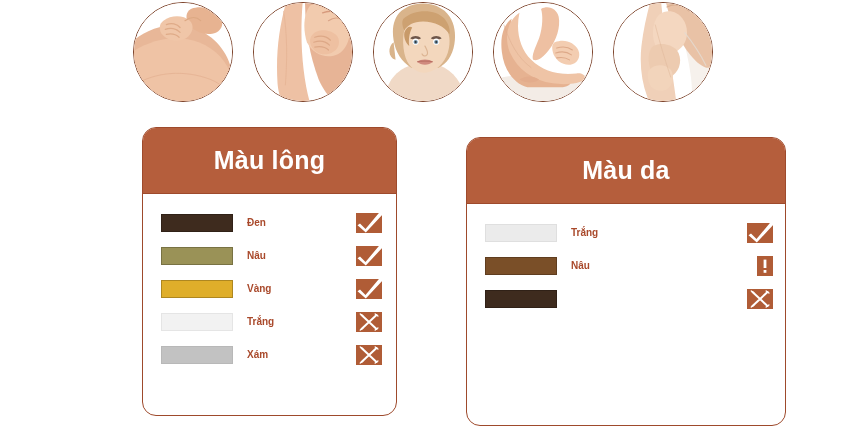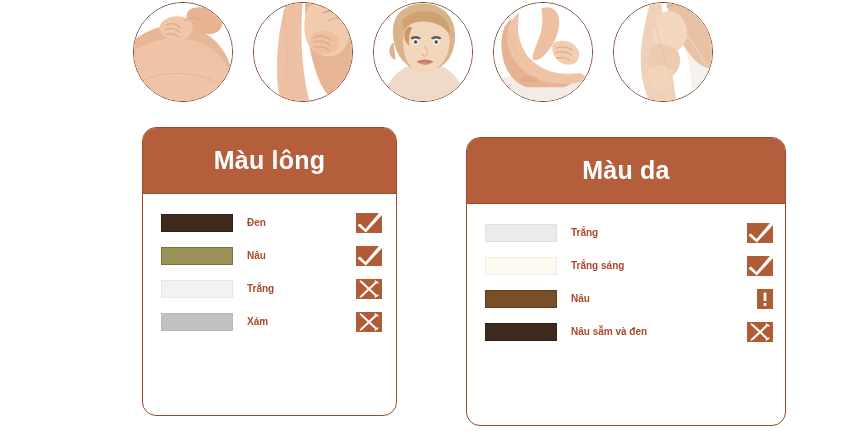--- a/index.html
+++ b/index.html
@@ -239,20 +239,30 @@
         <span class="swatch" style="background: rgb(154, 146, 87);"></span>
         <span class="row-label">Nâu</span>
         <span class="status">
             <svg viewBox="0 0 26 20">
               <rect x="0" y="0" width="26" height="20" fill="#b05c36"></rect>
               <path d="M4 10.5 L9.5 16 L25 -2.5 L27.5 0.5 L9.8 19.5 L1.5 12.2 Z" fill="#ffffff"></path>
             </svg>
           </span>
       </div>
 
+      <div class="row">
+        <span class="swatch" style="background: rgb(223, 174, 42);"></span>
+        <span class="row-label">Vàng</span>
+        <span class="status">
+            <svg viewBox="0 0 26 20">
+              <rect x="0" y="0" width="26" height="20" fill="#b05c36"></rect>
+              <path d="M4 10.5 L9.5 16 L25 -2.5 L27.5 0.5 L9.8 19.5 L1.5 12.2 Z" fill="#ffffff"></path>
+            </svg>
+          </span>
+      </div>
 
 
       <div class="row">
         <span class="swatch pale" style="background: rgb(242, 242, 242);"></span>
         <span class="row-label">Trắng</span>
         <span class="status">
             <svg viewBox="0 0 26 20">
               <rect x="0" y="0" width="26" height="20" fill="#b05c36"></rect>
               <path d="M5.5 3 L20.5 17 M20.5 3 L5.5 17" stroke="#ffffff" stroke-width="2" stroke-linecap="round"></path>
               <path d="M4.3 2 L7 4 M19.2 2 L21.9 4 M4.3 18 L7 16 M19.2 18 L21.9 16" stroke="#ffffff" stroke-width="1.4" stroke-linecap="round"></path>
@@ -285,48 +295,37 @@
         <span class="swatch pale" style="background: rgb(235, 235, 235);"></span>
         <span class="row-label">Trắng</span>
         <span class="status">
             <svg viewBox="0 0 26 20">
               <rect x="0" y="0" width="26" height="20" fill="#b05c36"></rect>
               <path d="M4 10.5 L9.5 16 L25 -2.5 L27.5 0.5 L9.8 19.5 L1.5 12.2 Z" fill="#ffffff"></path>
             </svg>
           </span>
       </div>
 
-      <div class="row">
-        <span class="swatch pale" style="background: rgb(253, 251, 240);"></span>
-        <span class="row-label">Trắng sáng</span>
-        <span class="status">
-            <svg viewBox="0 0 26 20">
-              <rect x="0" y="0" width="26" height="20" fill="#b05c36"></rect>
-              <path d="M4 10.5 L9.5 16 L25 -2.5 L27.5 0.5 L9.8 19.5 L1.5 12.2 Z" fill="#ffffff"></path>
-            </svg>
-          </span>
-      </div>
 
 
 
       <div class="row">
         <span class="swatch" style="background: rgb(122, 79, 40);"></span>
         <span class="row-label">Nâu</span>
         <span class="status narrow">
             <svg viewBox="0 0 16 20">
               <rect x="0" y="0" width="16" height="20" fill="#b05c36"></rect>
               <rect x="6.6" y="3.6" width="2.8" height="8.4" fill="#ffffff"></rect>
               <rect x="6.6" y="14" width="2.8" height="2.8" fill="#ffffff"></rect>
             </svg>
           </span>
       </div>
 
       <div class="row">
         <span class="swatch" style="background: rgb(62, 43, 30);"></span>
-        <span class="row-label">Nâu sẫm và đen</span>
         <span class="status">
             <svg viewBox="0 0 26 20">
               <rect x="0" y="0" width="26" height="20" fill="#b05c36"></rect>
               <path d="M5.5 3 L20.5 17 M20.5 3 L5.5 17" stroke="#ffffff" stroke-width="2" stroke-linecap="round"></path>
               <path d="M4.3 2 L7 4 M19.2 2 L21.9 4 M4.3 18 L7 16 M19.2 18 L21.9 16" stroke="#ffffff" stroke-width="1.4" stroke-linecap="round"></path>
             </svg>
           </span>
       </div>
 
     </div>

